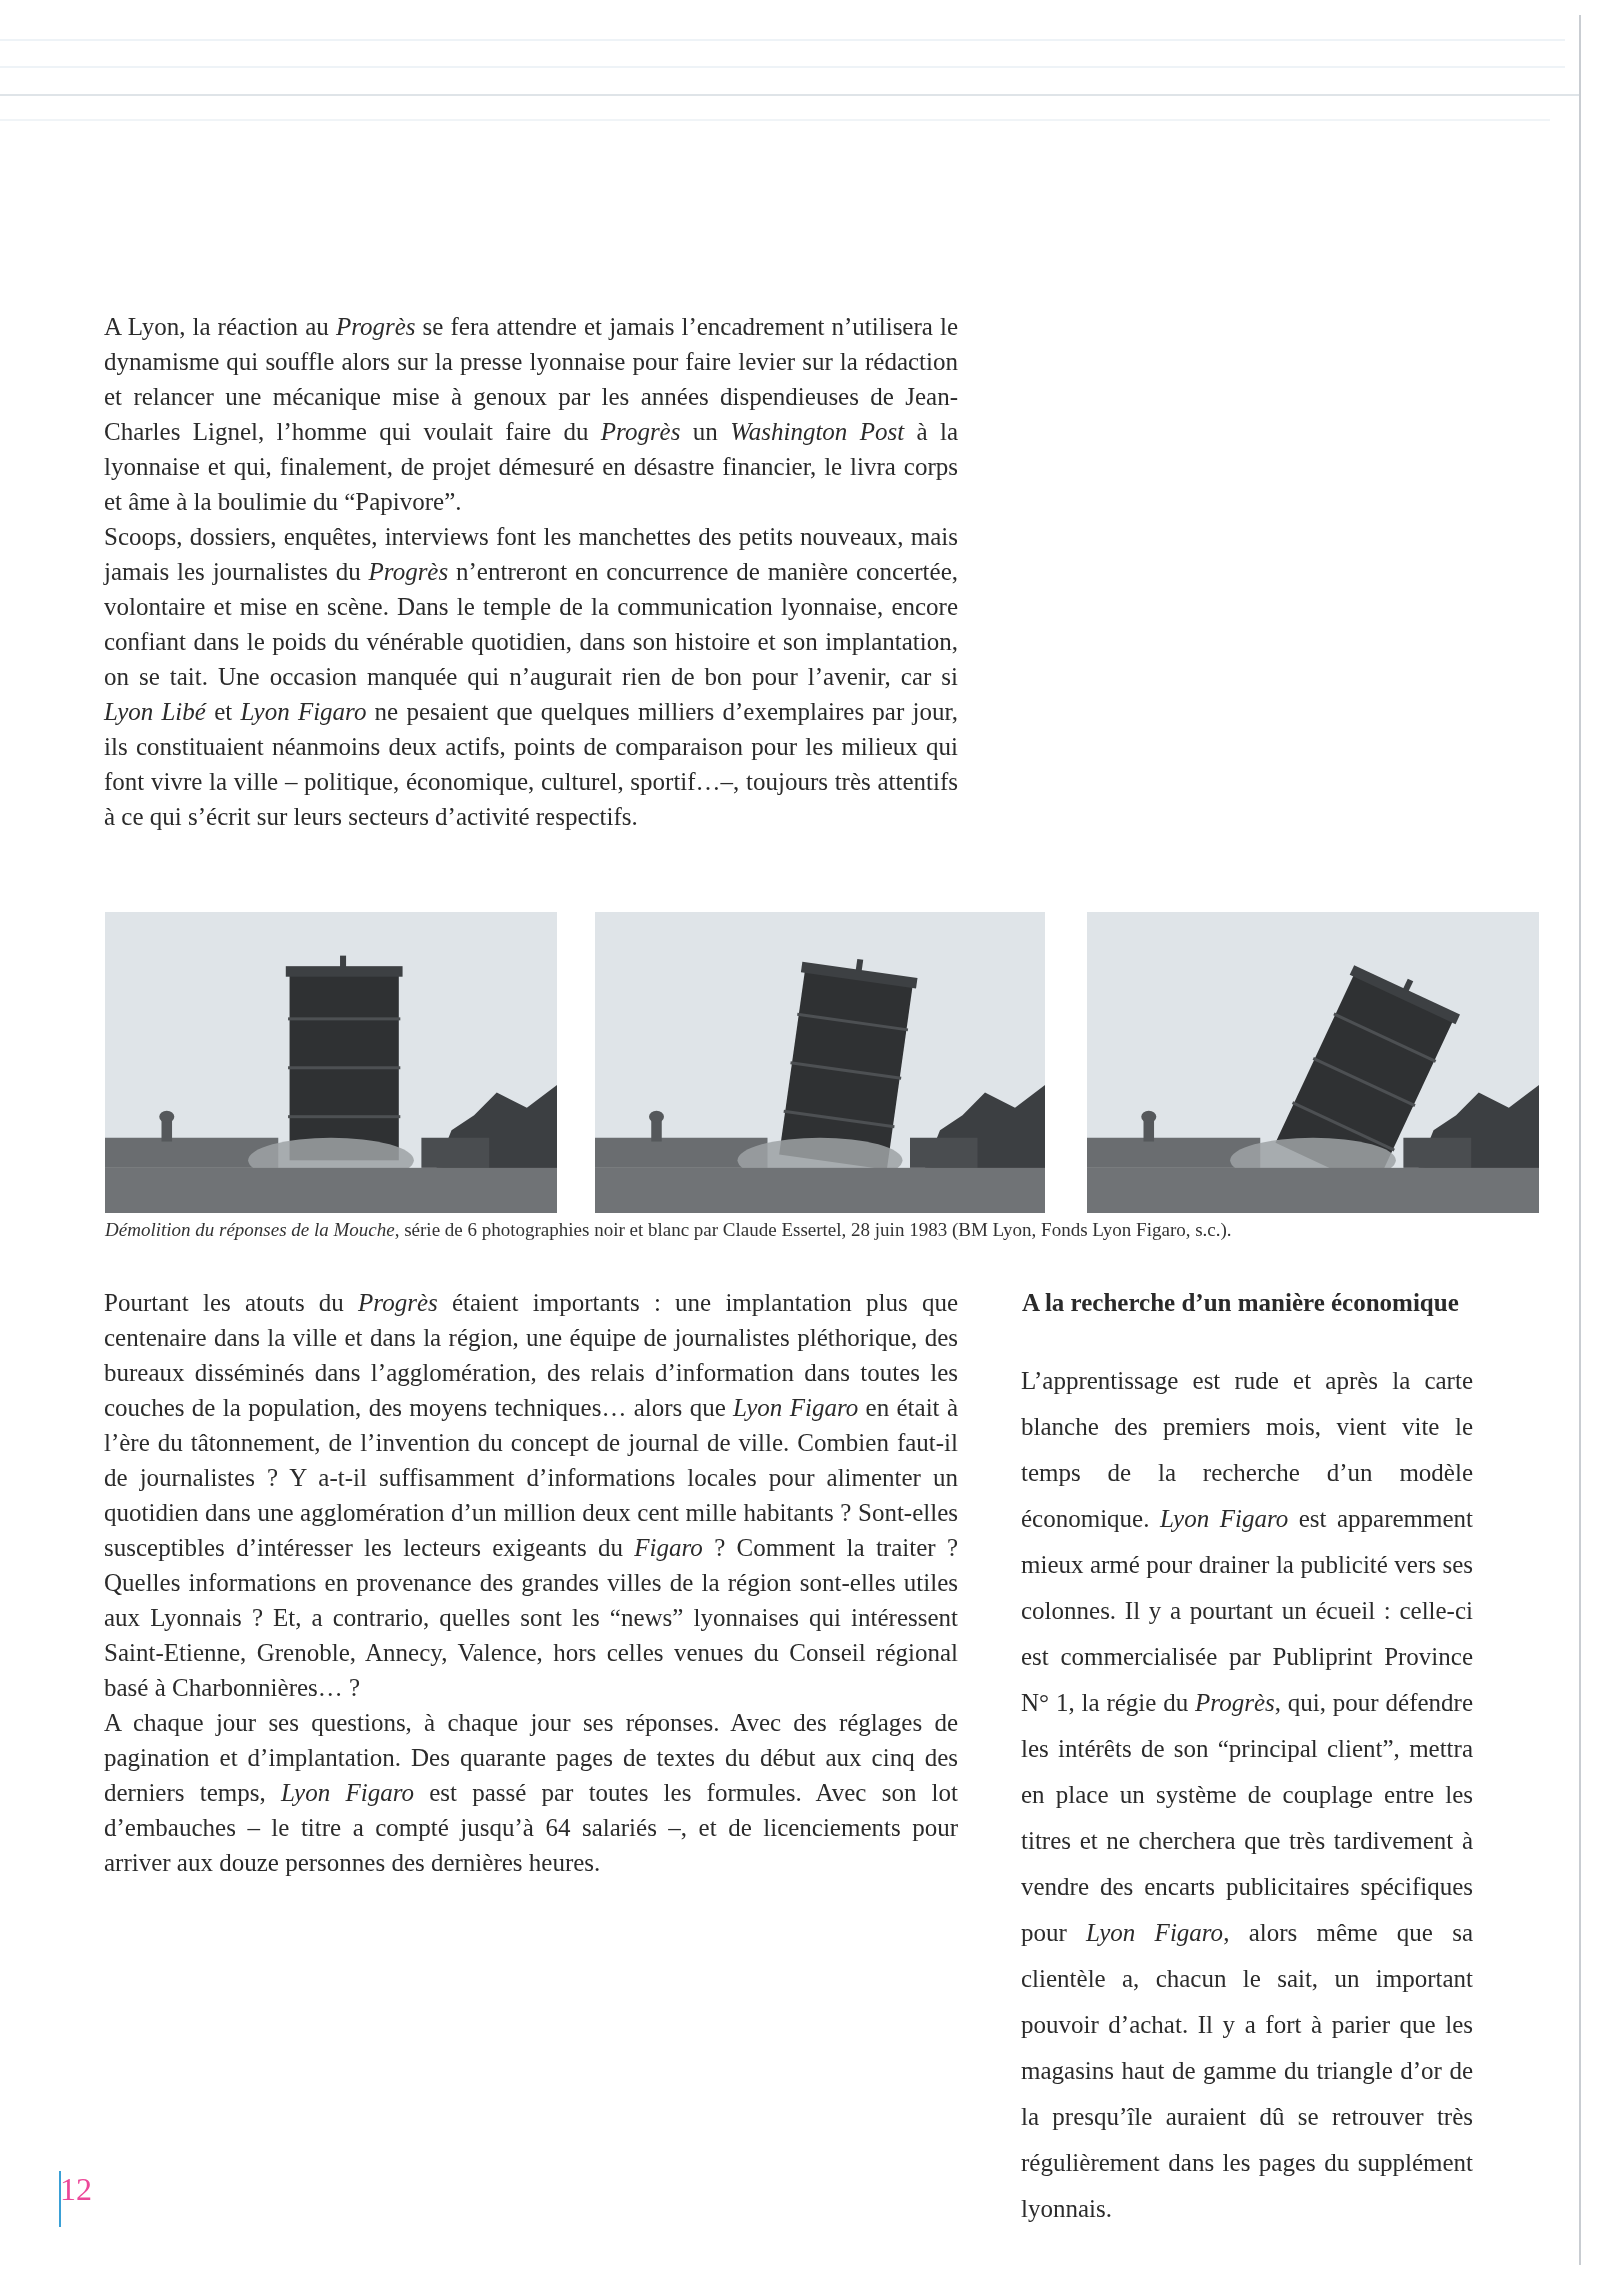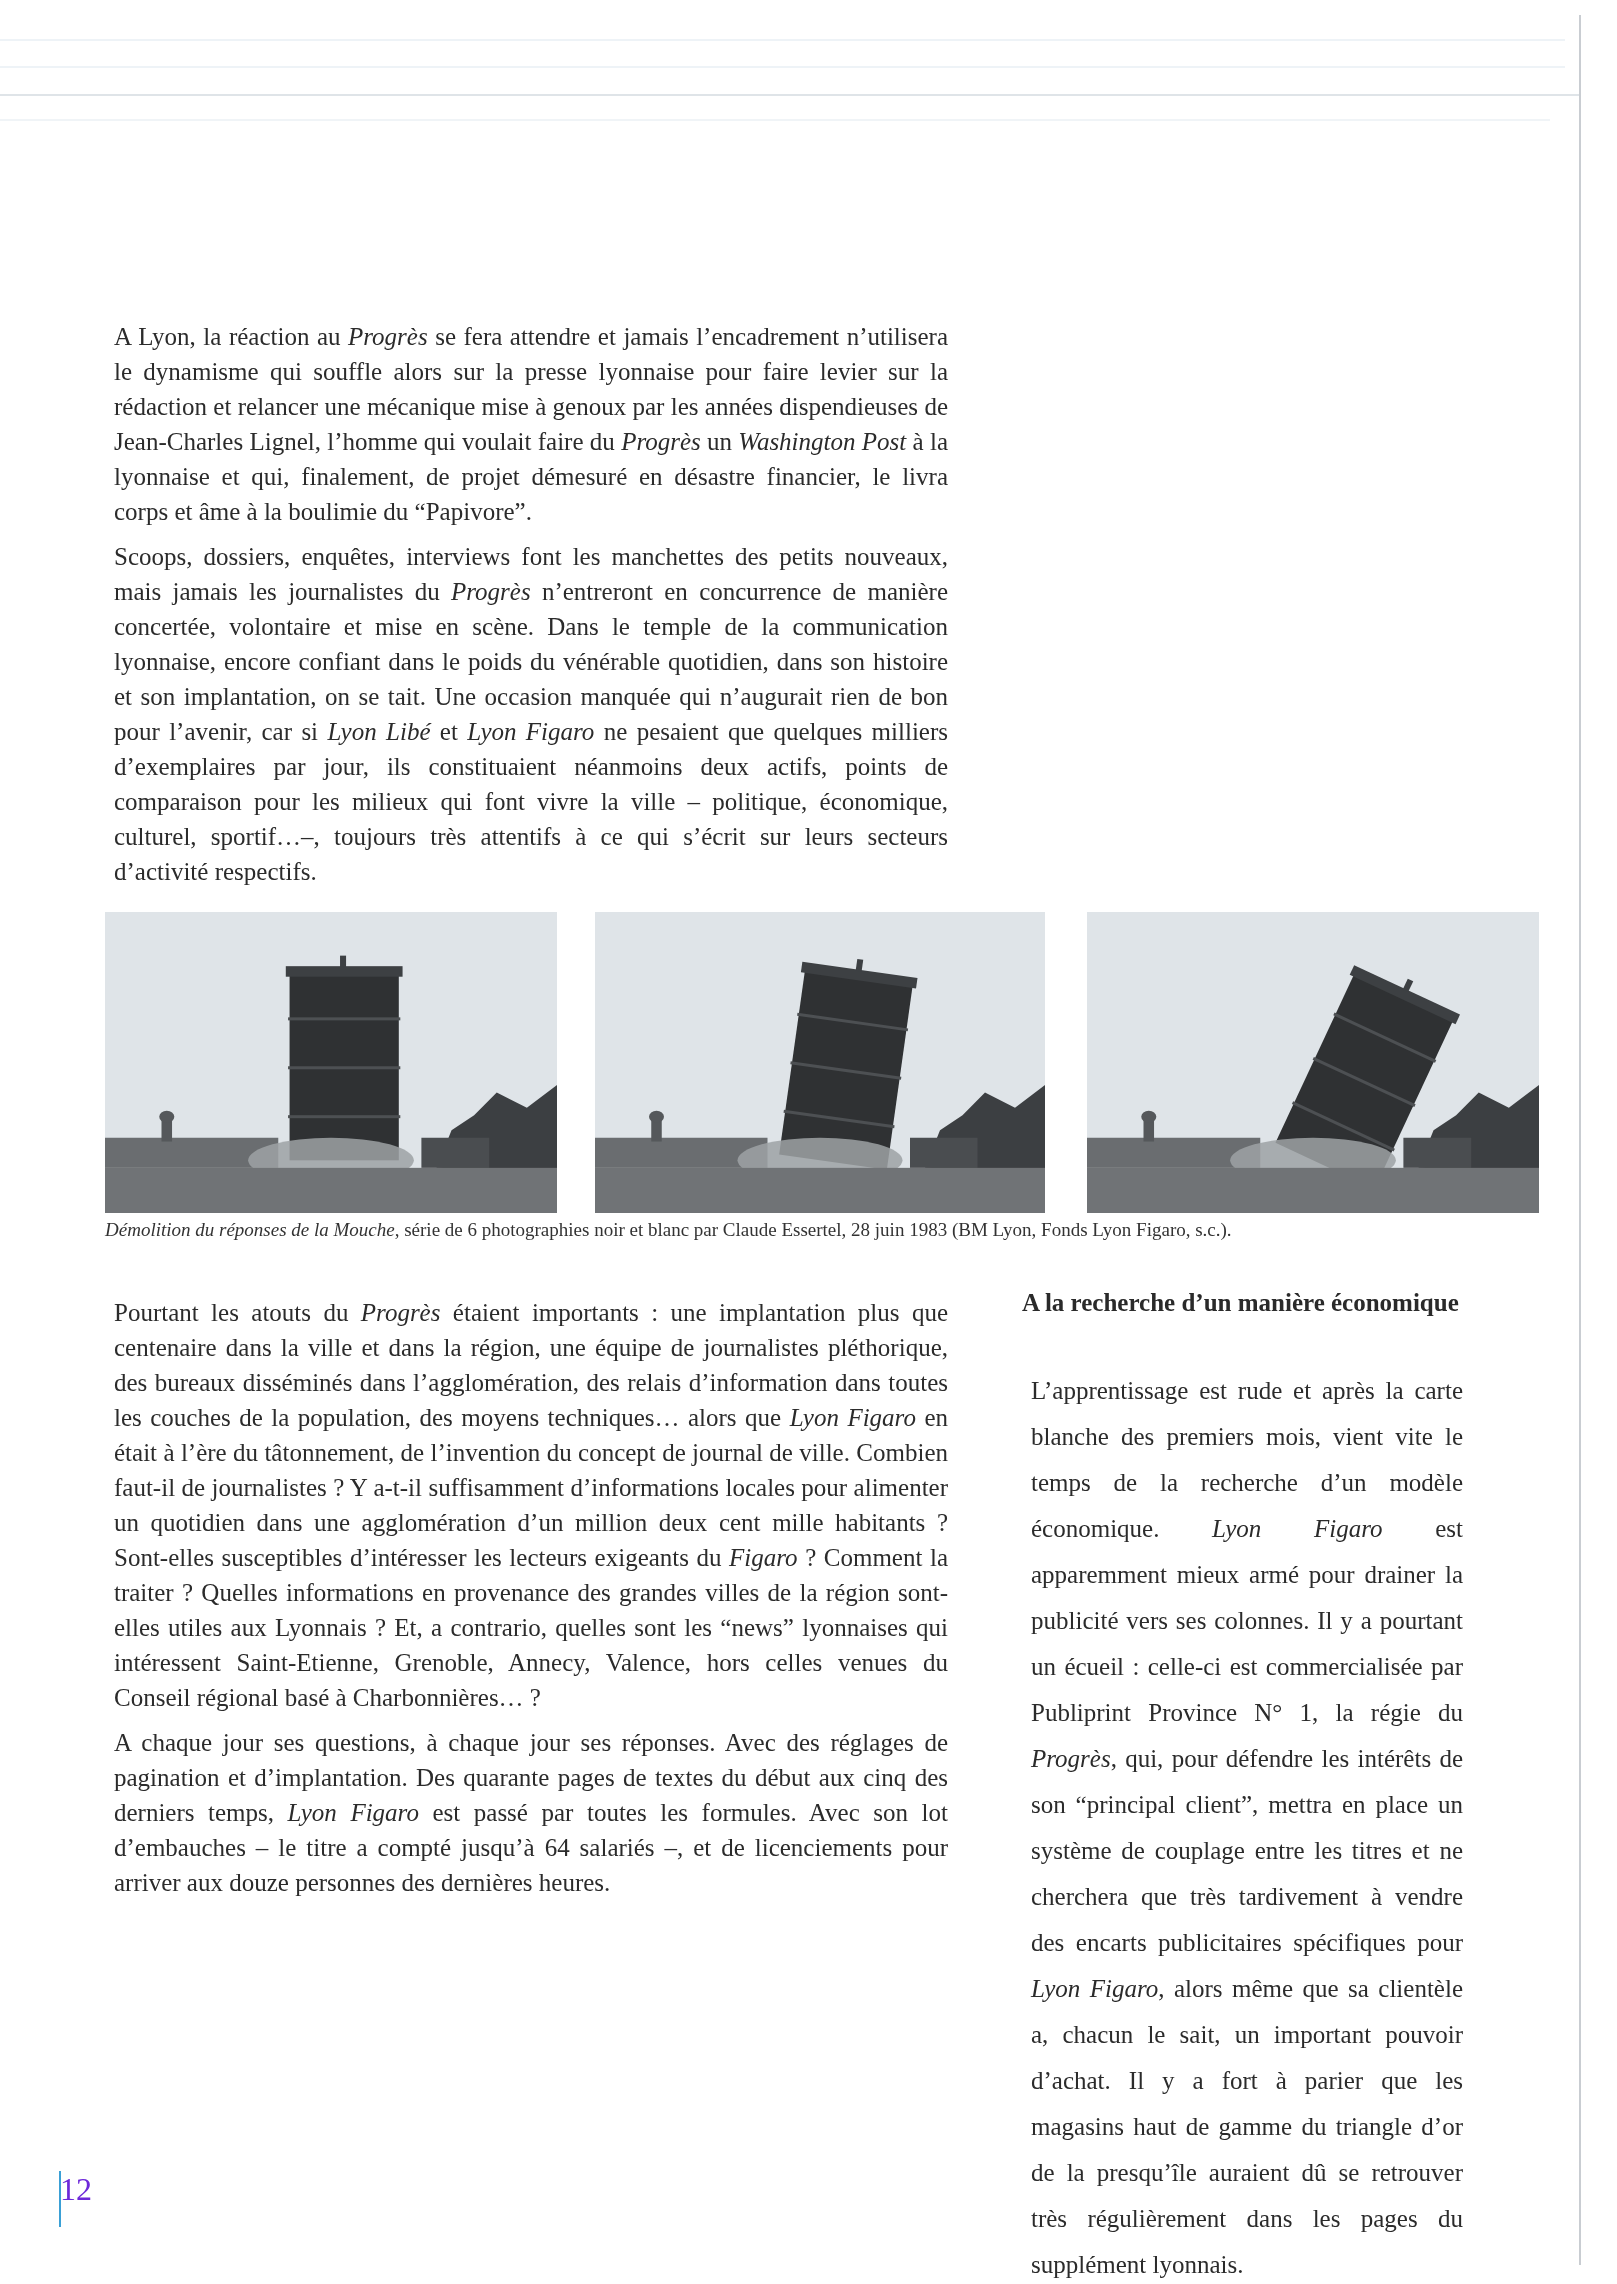--- a/index.html
+++ b/index.html
@@ -1,30 +1,30 @@
 <!DOCTYPE html>
 <html style="font-size:12px"><head>
 <meta charset="utf-8">
 <style>
   html, body { margin: 0; padding: 0; background: #ffffff; }
   body { width: 1617px; height: 2284px; position: relative; overflow: hidden;
          font-family: "Liberation Serif", "DejaVu Serif", serif; color: #2b2b2b; }
   .hline { position: absolute; left: 0; height: 1.5px; }
   .vrule { position: absolute; left: 1579px; top: 15px; width: 1.5px; height: 2250px; background: #c9cdd2; }
   .para { position: absolute; font-size: 25px; line-height: 35px; text-align: justify; }
-  .para p { margin: 10px; }
+  .para p { margin: 0; }
   .col-full { left: 104px; width: 854px; }
   .col-left { left: 104px; width: 854px; }
   .col-right { left: 1021px; width: 452px; font-size: 25px; line-height: 46px; }
   i { font-style: italic; }
   .photo { position: absolute; top: 912px; height: 301px; overflow: hidden; background: #dde2e6; }
   .photo svg { display: block; width: 100%; height: 100%; }
   .caption { position: absolute; left: 105px; top: 1215px; width: 1430px; font-size: 19px; line-height: 30px; color: #333; }
   .heading { position: absolute; left: 1022px; top: 1289px; font-size: 25px; font-weight: bold; color: #2a2a2a; }
-  .folio { position: absolute; left: 60px; top: 2171px; font-size: 32px; color: #6d28d9; font-family: "Liberation Serif", serif; }
+  .folio { position: absolute; left: 60px; top: 2171px; font-size: 32px; color: #ec4899; font-family: "Liberation Serif", serif; }
   .folio-bar { position: absolute; left: 59px; top: 2171px; width: 1.5px; height: 56px; background: #3aa0d6; }
 </style>
 </head>
 <body>
 
 <div class="hline" style="top:39px;width:1565px;background:#eef3f7;"></div>
 <div class="hline" style="top:66px;width:1565px;background:#eef3f7;"></div>
 <div class="hline" style="top:94px;width:1580px;background:#dfe4e8;"></div>
 <div class="hline" style="top:119px;width:1550px;background:#f0f4f7;"></div>
 <div class="vrule"></div>

